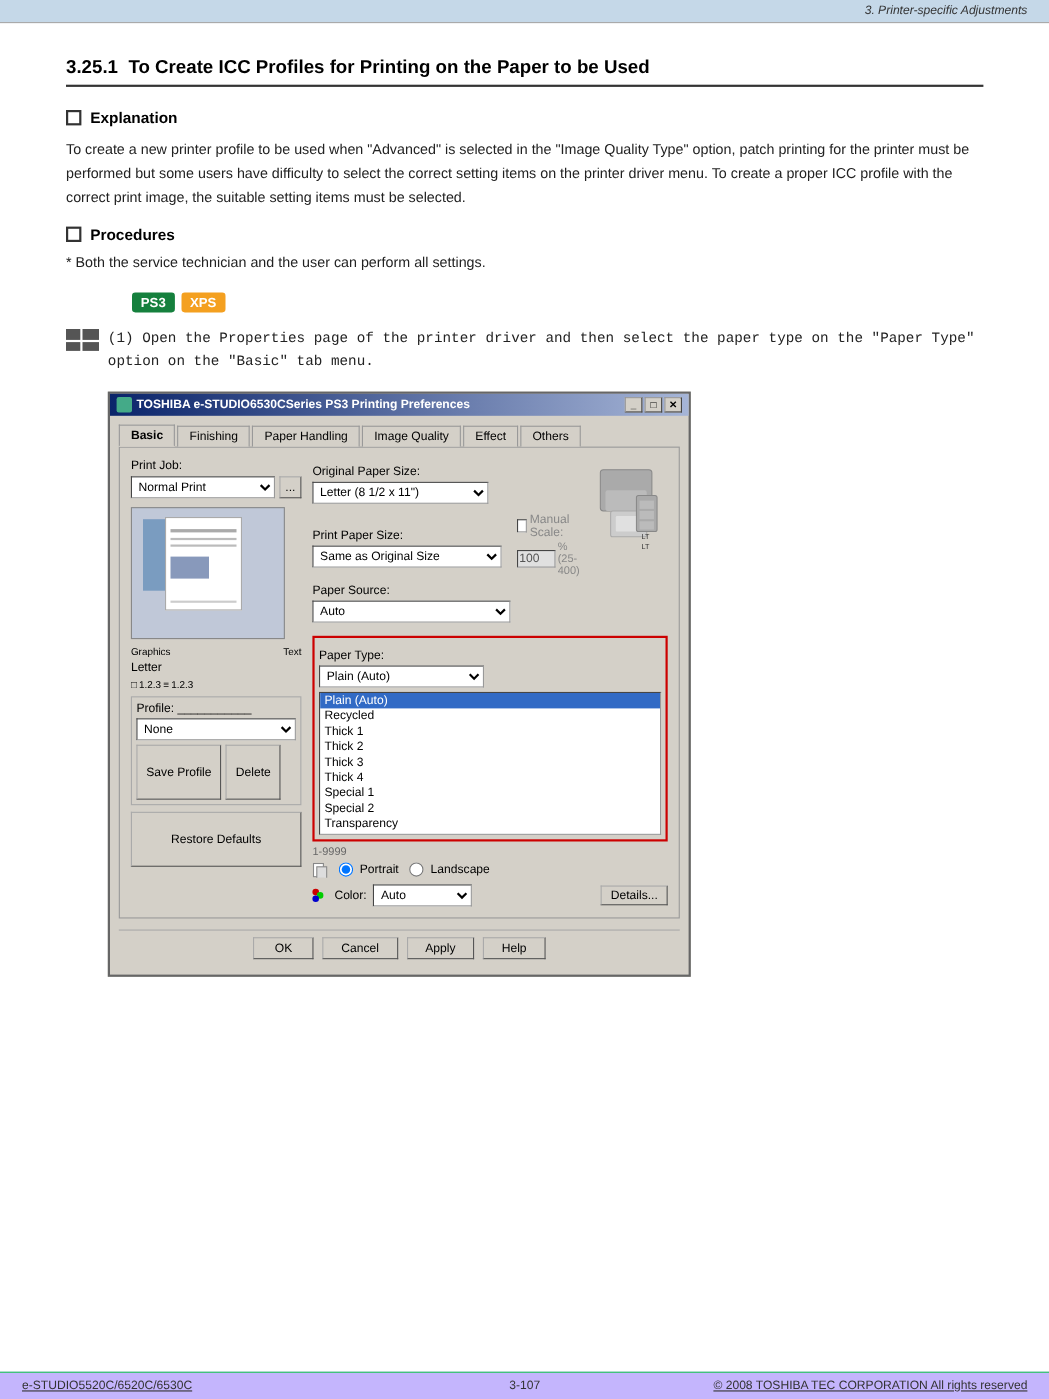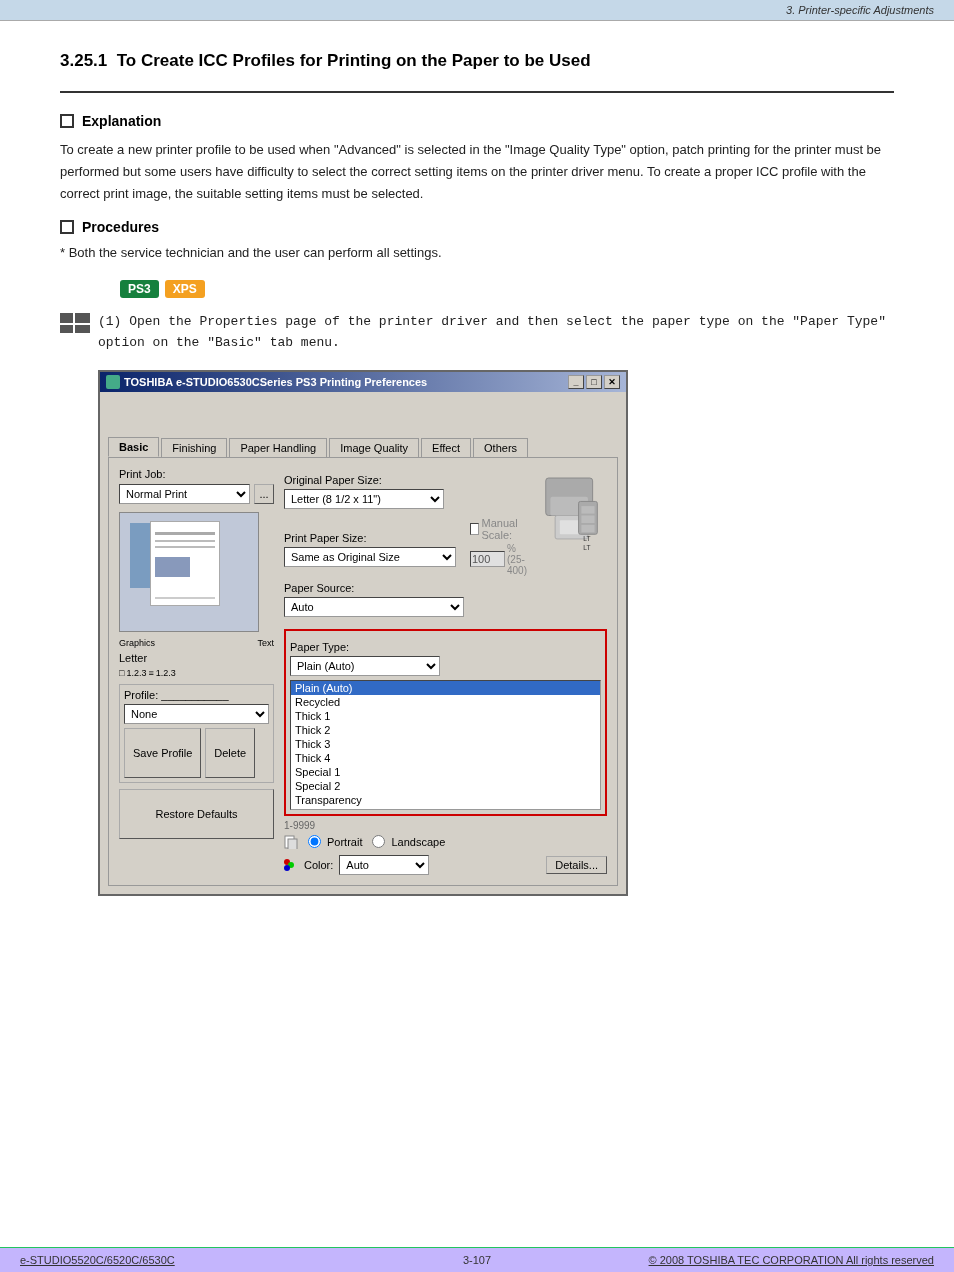--- a/index.html
+++ b/index.html
@@ -30,21 +30,21 @@
     }
     .content {
       padding: 30px 60px 40px 60px;
     }
     .section-title {
       font-size: 17px;
       font-weight: bold;
       color: #000;
       margin-bottom: 20px;
       border-bottom: 2px solid #333;
-      padding-bottom: 20px;
+      padding-bottom: 6px;
     }
     .subsection-label {
       display: flex;
       align-items: center;
       font-weight: bold;
       font-size: 14px;
       margin-bottom: 10px;
       margin-top: 20px;
     }
     .checkbox-icon {
@@ -154,21 +154,20 @@
       cursor: pointer;
     }
     .dialog-body {
       padding: 8px;
     }
     .tabs-row {
       display: flex;
       gap: 0;
       margin-bottom: 0;
       align-items: flex-end;
-      margin-top: 37px;
     }
     .tab {
       padding: 3px 10px;
       border: 1px solid #999;
       border-bottom: none;
       background: #d4d0c8;
       font-size: 11px;
       cursor: pointer;
       margin-right: 2px;
     }
@@ -604,20 +603,26 @@
                 <span>Color:</span>
                 <select class="win-select" style="width:90px;">
                   <option value="Auto">Auto</option>
                 </select>
                 <button class="win-button details-btn">Details...</button>
               </div>
             </div>
           </div>
         </div>
 
+        <div class="dialog-bottom-row">
+          <button class="ok-cancel-btn">OK</button>
+          <button class="ok-cancel-btn">Cancel</button>
+          <button class="ok-cancel-btn">Apply</button>
+          <button class="ok-cancel-btn">Help</button>
+        </div>
       </div>
     </div>
 
   </div>
 
   <div class="footer-bar">
     <span>e-STUDIO5520C/6520C/6530C</span>
     <span style="position:absolute;left:50%;transform:translateX(-50%);">3-107</span>
     <span>© 2008 TOSHIBA TEC CORPORATION All rights reserved</span>
   </div>

